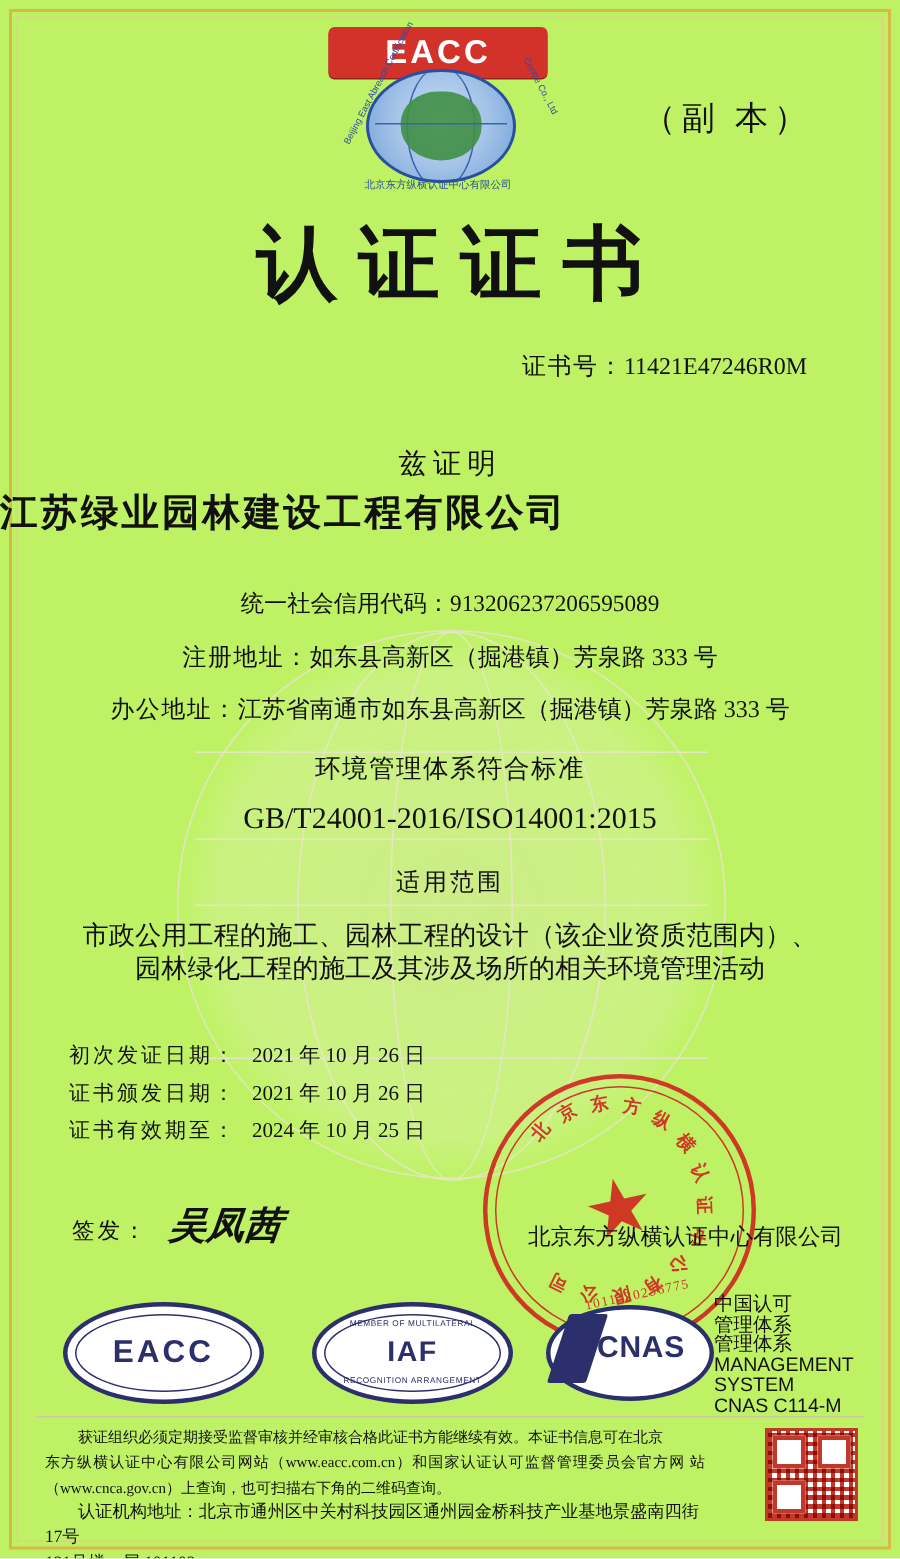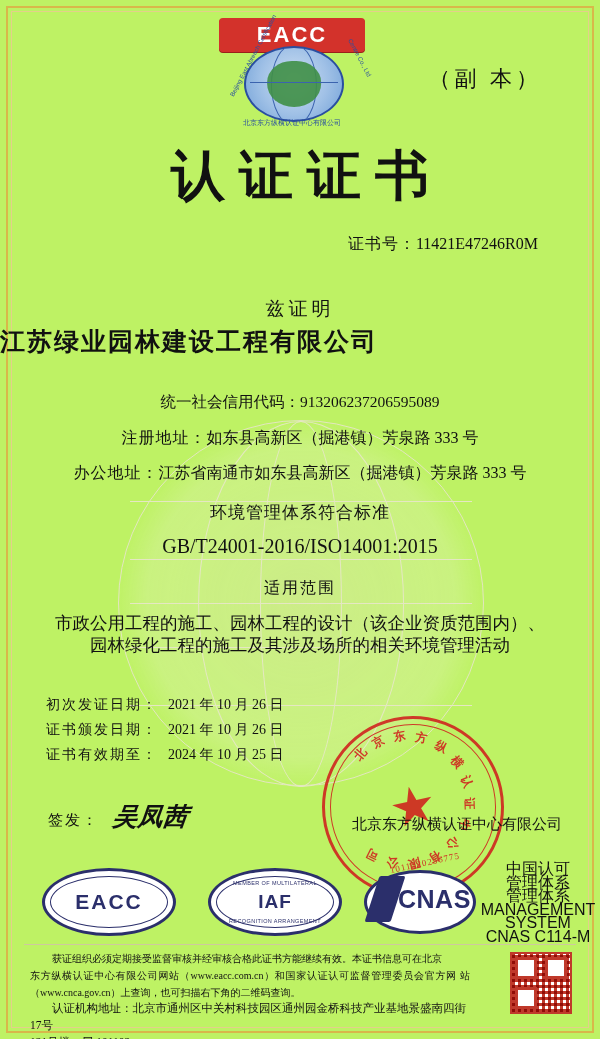--- a/index.html
+++ b/index.html
@@ -432,33 +432,32 @@
     background: #2b2f6b;
     transform: skewX(-18deg);
     border-radius: 2px;
   }
   .cnas .txt {
     position: absolute;
     left: 34px; top: 50%;
     transform: translateY(-50%);
     font-family: "Liberation Sans", sans-serif;
     font-weight: bold;
-    font-size: 25px;
+    font-size: 20px;
     color: #2b2f6b;
     letter-spacing: .5px;
   }
   .cnas-caption {
     position: absolute;
     left: 476px;
     top: 862px;
     font-family: "Liberation Sans", sans-serif;
-    font-size: 16px;
+    font-size: 13px;
     line-height: 13.5px;
     color: #111;
-    text-align: center;
   }
 
   
   .footer-rule {
     position: absolute;
     left: 24px;
     right: 24px;
     top: 944px;
     height: 0;
     border-top: 1px solid #cfc79f;

